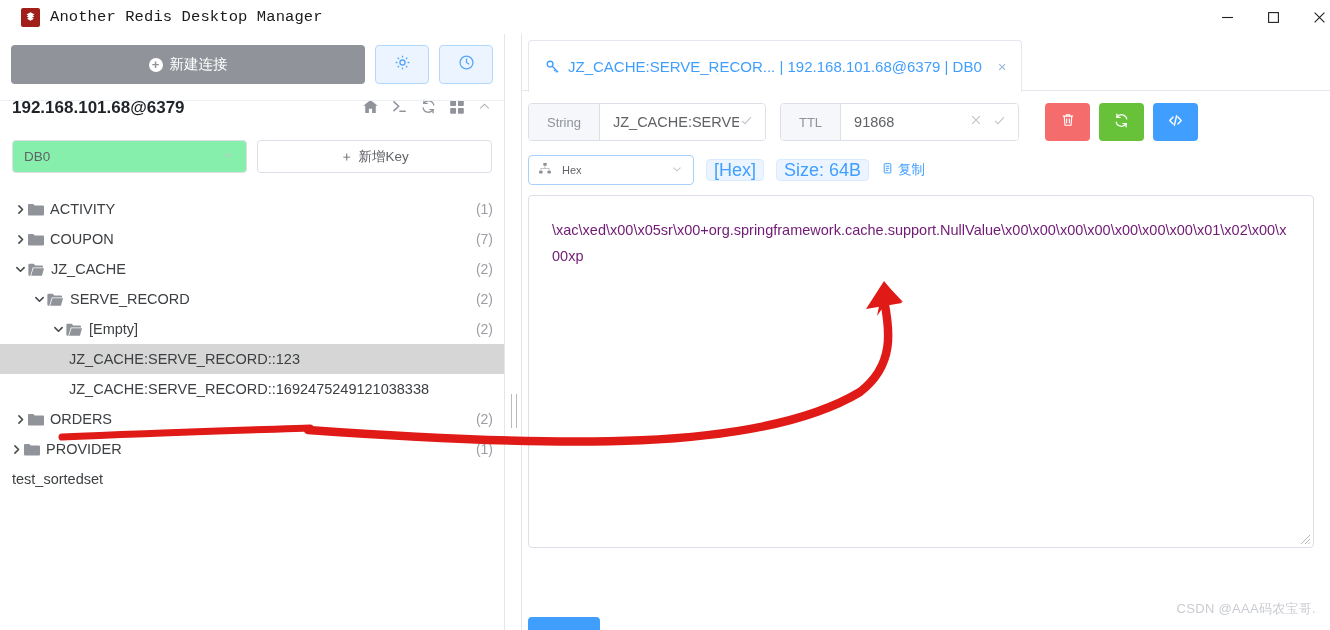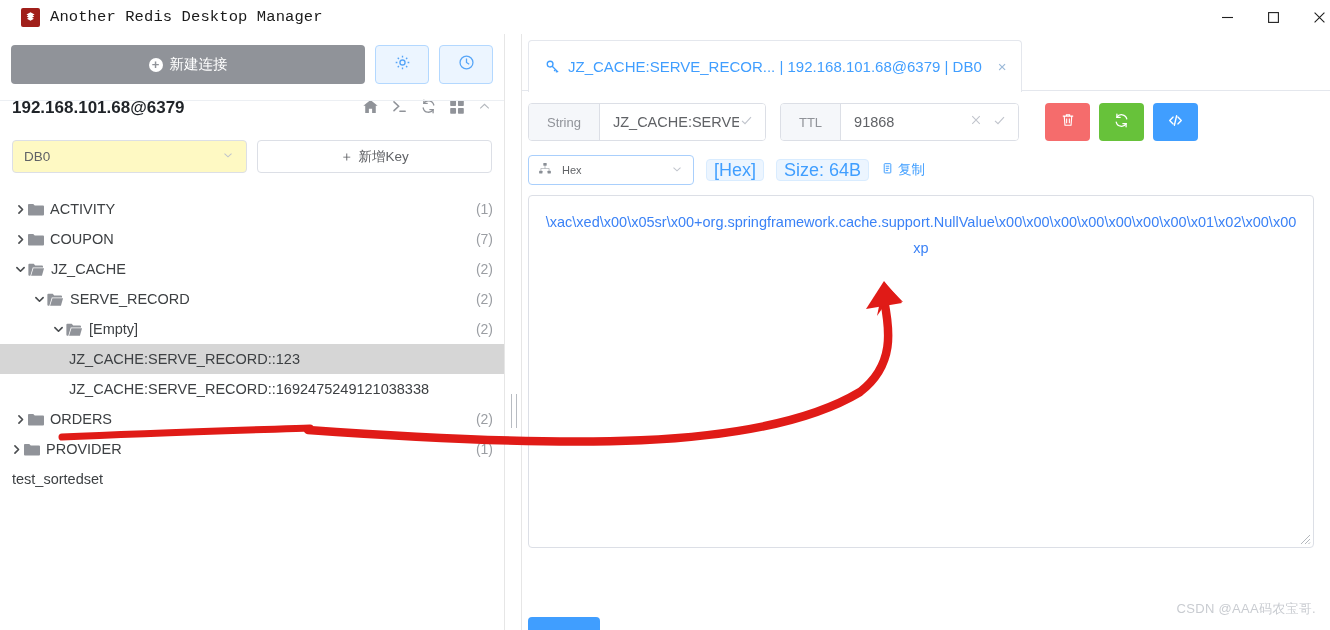--- a/index.html
+++ b/index.html
@@ -67,21 +67,21 @@
     display: flex; align-items: flex-start; padding: 14px 12px 0 12px; height: 44px;
   }
   .host-name { font-size: 17px; font-weight: bold; color: #1f2328; }
   .host-icons { margin-left: auto; display: flex; align-items: center; gap: 12px; color: #909399; }
   .host-icons > span { display: flex; align-items: center; }
 
   .db-row { display: flex; gap: 10px; padding: 12px 12px 0 12px; }
   .select-db {
     width: 235px; height: 33px; border: 1px solid #dcdfe6; border-radius: 4px;
     display: flex; align-items: center; padding: 0 11px; font-size: 13.5px; color: #606266;
-    background: #fef9c3;
+    background: #86efac;
   }
   .select-db .caret { margin-left: auto; color: #c0c4cc; }
   .btn-addkey {
     flex: 1 1 auto; height: 33px; border: 1px solid #dcdfe6; border-radius: 4px;
     display: flex; align-items: center; justify-content: center; font-size: 13.5px; color: #606266;
     background: #fff; gap: 5px;
   }
   .search-row { padding: 10px 12px 0 12px; }
   .search-box {
     height: 33px; border: 1px solid #dcdfe6; border-radius: 4px;
@@ -163,22 +163,22 @@
     color: #409eff; font-size: 18px; display: flex; align-items: center; padding: 0 7px;
   }
   .copy-link { display: flex; align-items: center; gap: 3px; color: #409eff; font-size: 13.5px; }
 
   .content-area {
     margin: 10px 6px 0 6px; width: 786px; height: 353px;
     border: 1px solid #dcdfe6; border-radius: 4px; background: #fff;
     padding: 13px 15px; position: relative;
   }
   .content-text {
-    font-size: 14.5px; color: #3b82f6; line-height: 26px; word-break: break-all;
-    white-space: pre-wrap; margin: 0; text-align: center;
+    font-size: 14.5px; color: #701a75; line-height: 26px; word-break: break-all;
+    white-space: pre-wrap; margin: 8px;
   }
   .resize-grip { position: absolute; right: 2px; bottom: 2px; width: 14px; height: 14px; color: #b4b8bd; }
 
   .bottom-btn {
     position: absolute; left: 528px; top: 617px; width: 72px; height: 30px;
     background: #409eff; border-radius: 4px;
   }
 
   .watermark {
     position: absolute; right: 14px; top: 600px; font-size: 13px; color: #c9ccd1;

